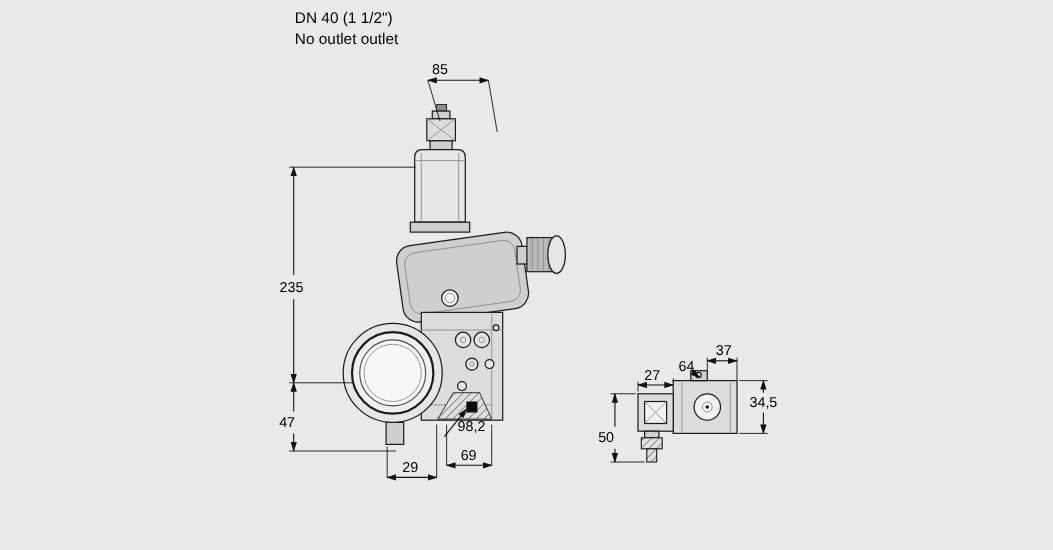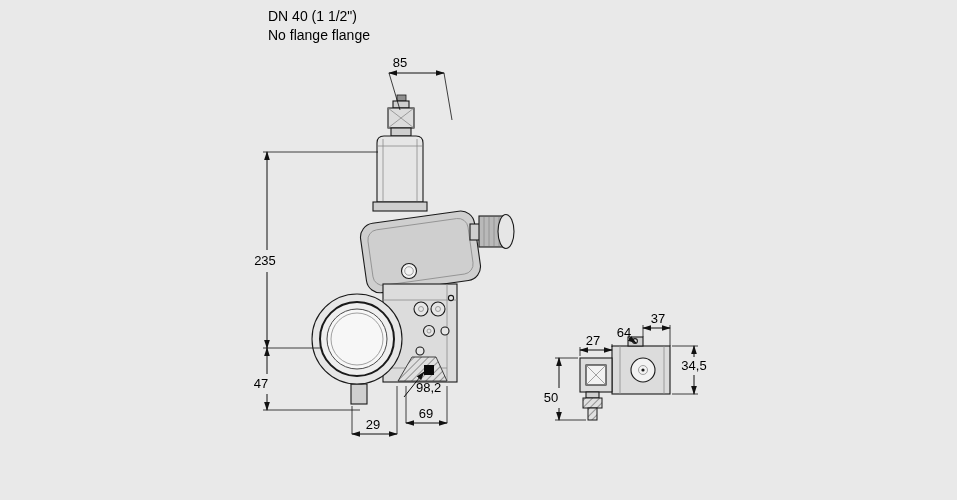--- a/index.html
+++ b/index.html
@@ -18,21 +18,21 @@
   .xl{stroke:#111;stroke-width:0.8;fill:none}
   .dt{font-family:"Liberation Sans",sans-serif;font-size:13px;fill:#000}
 </style>
 </head>
 <body>
 
 <div class="page">
 
   <div class="title-block">
     <div>DN 40 (1 1/2")</div>
-    <div>No flange flange</div>
+    <div>No outlet outlet</div>
   </div>
 
   <svg class="canvas" width="957" height="500" viewBox="0 0 957 500">
     <defs>
       <marker id="arr" viewBox="0 0 10 10" refX="9" refY="5" markerWidth="9" markerHeight="9" markerUnits="userSpaceOnUse" orient="auto-start-reverse">
         <path d="M0,1.8 L10,5 L0,8.2 Z" fill="#111"></path>
       </marker>
       <pattern id="hatch" width="5" height="5" patternUnits="userSpaceOnUse" patternTransform="rotate(45)">
         <rect width="5" height="5" fill="#e0e0e0"></rect>
         <line x1="0" y1="0" x2="0" y2="5" stroke="#444" stroke-width="1"></line>

